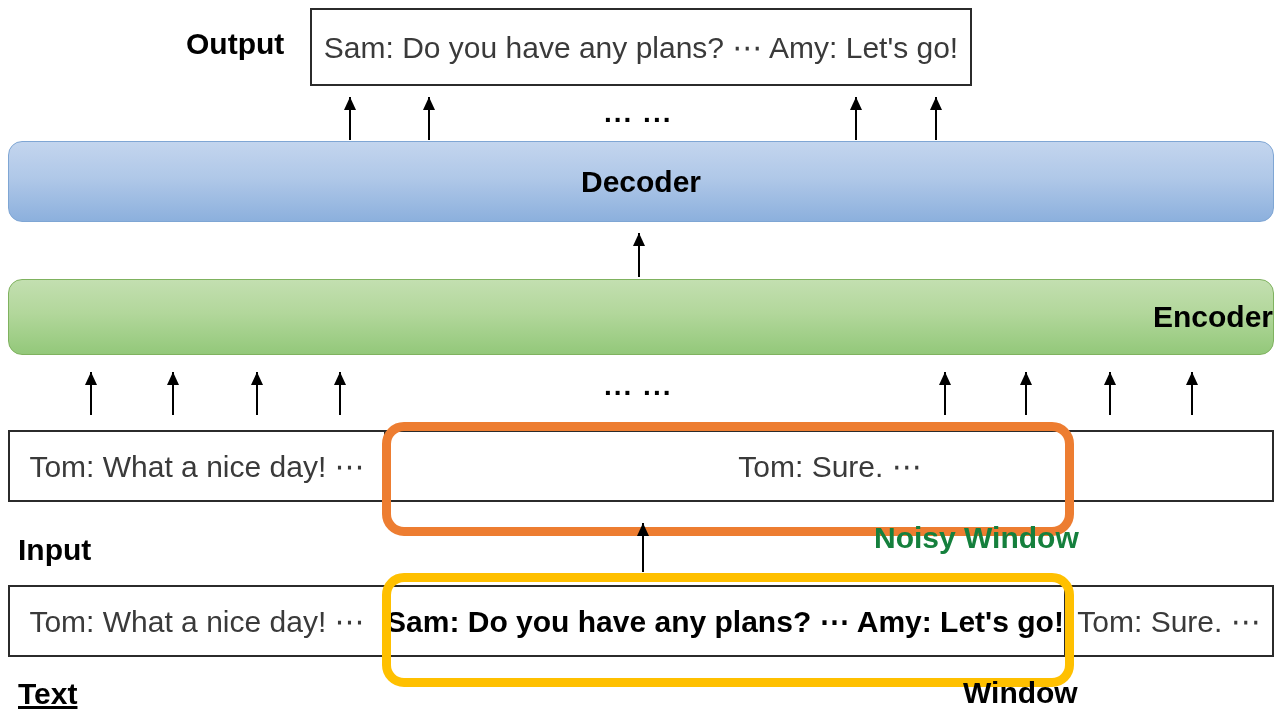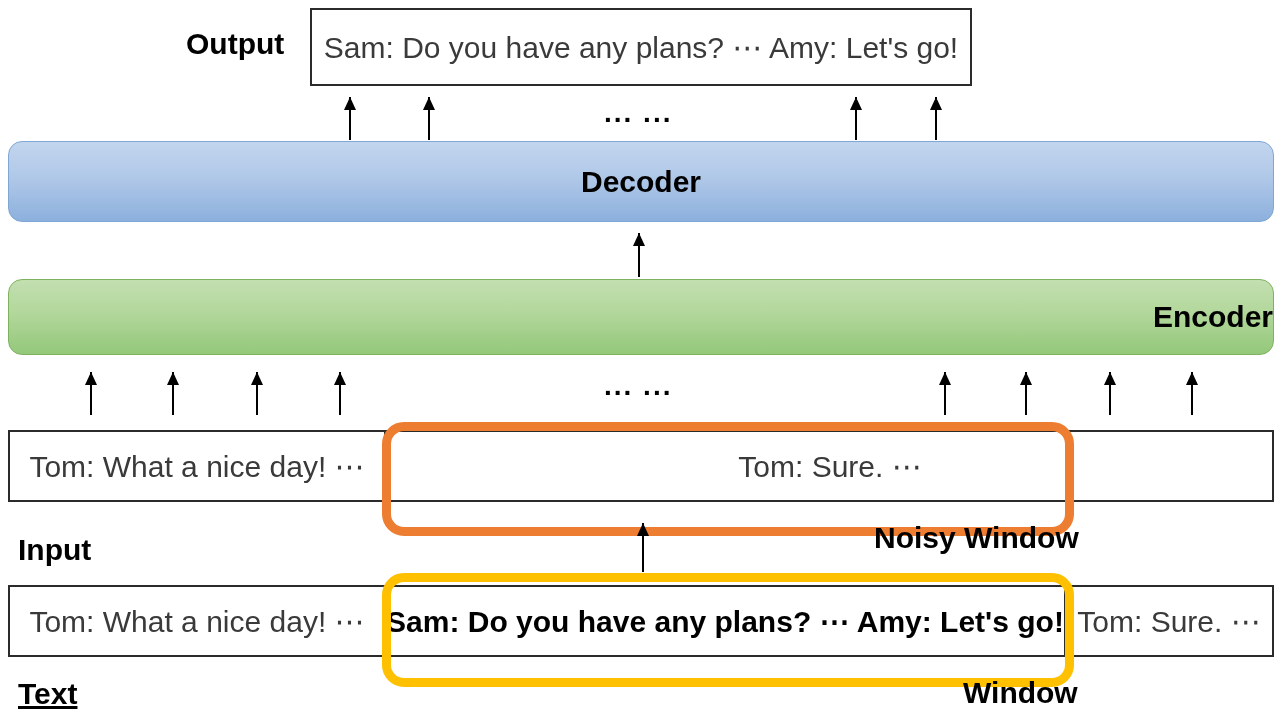--- a/index.html
+++ b/index.html
@@ -117,21 +117,21 @@
   .ring-noisy  { border: 9px solid #ED7D31; }
   .ring-window { border: 9px solid #FFC000; }
 
   .window-caption {
     position: absolute;
     font-size: 30px;
     font-weight: bold;
     white-space: nowrap;
     line-height: 1;
   }
-  .caption-noisy  { color: #000000; }
+  .caption-noisy  { color: #15803d; }
   .caption-window { color: #000000; }
 </style>
 </head>
 <body>
 
 <div id="stage">
 
   <div class="abs side-label" style="left:186px; top:29px;">Output</div>
 
   <div class="abs seq-box" style="left:310px; top:8px; width:662px; height:78px;">

